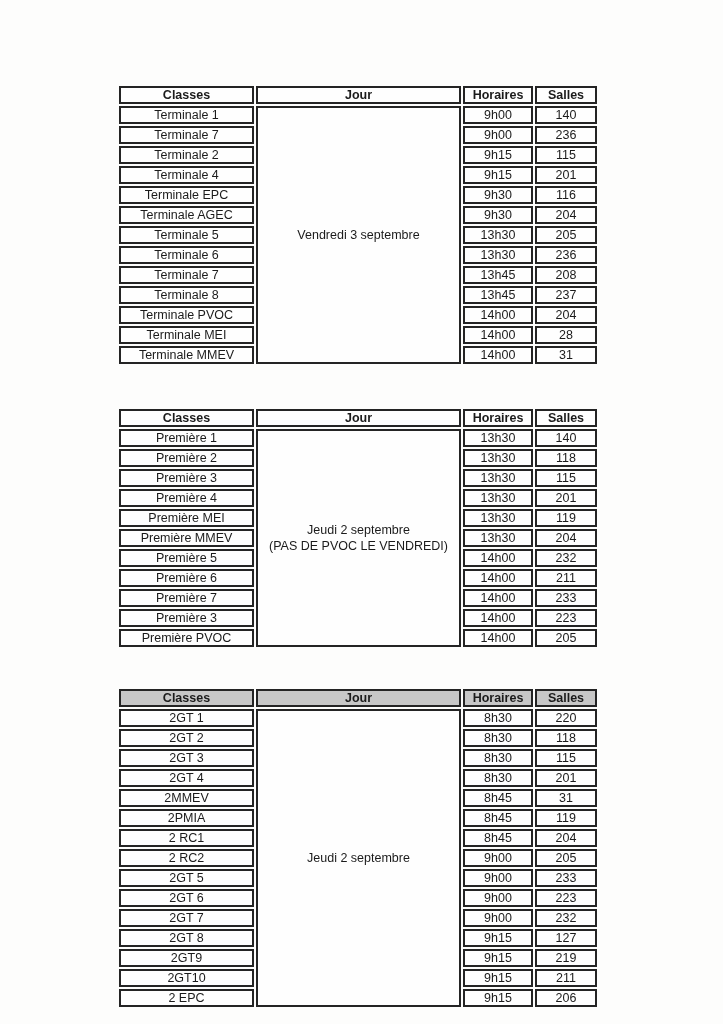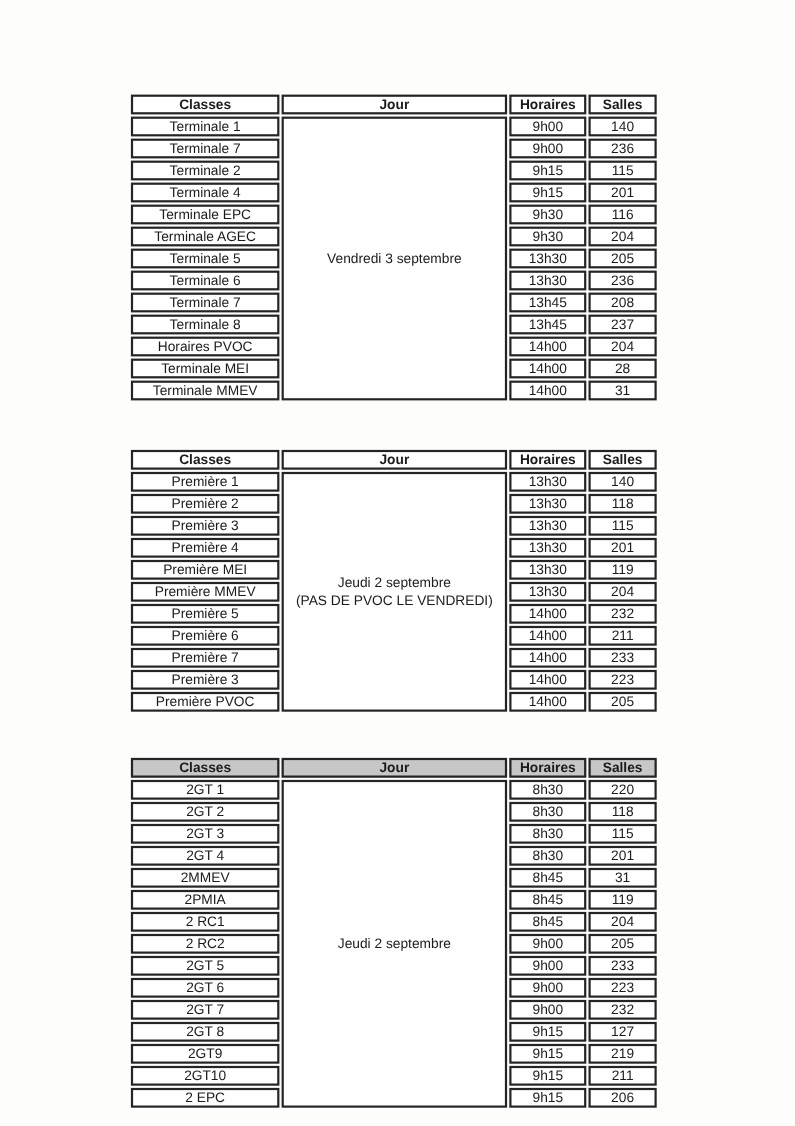--- a/index.html
+++ b/index.html
@@ -121,21 +121,21 @@
           <td>Terminale 7</td>
           <td>13h45</td>
           <td>208</td>
         </tr>
         <tr class="bold-row">
           <td>Terminale 8</td>
           <td>13h45</td>
           <td>237</td>
         </tr>
         <tr class="bold-row">
-          <td>Horaires PVOC</td>
+          <td>Terminale PVOC</td>
           <td>14h00</td>
           <td>204</td>
         </tr>
         <tr class="bold-row">
           <td>Terminale MEI</td>
           <td>14h00</td>
           <td>28</td>
         </tr>
         <tr class="bold-row">
           <td>Terminale MMEV</td>

